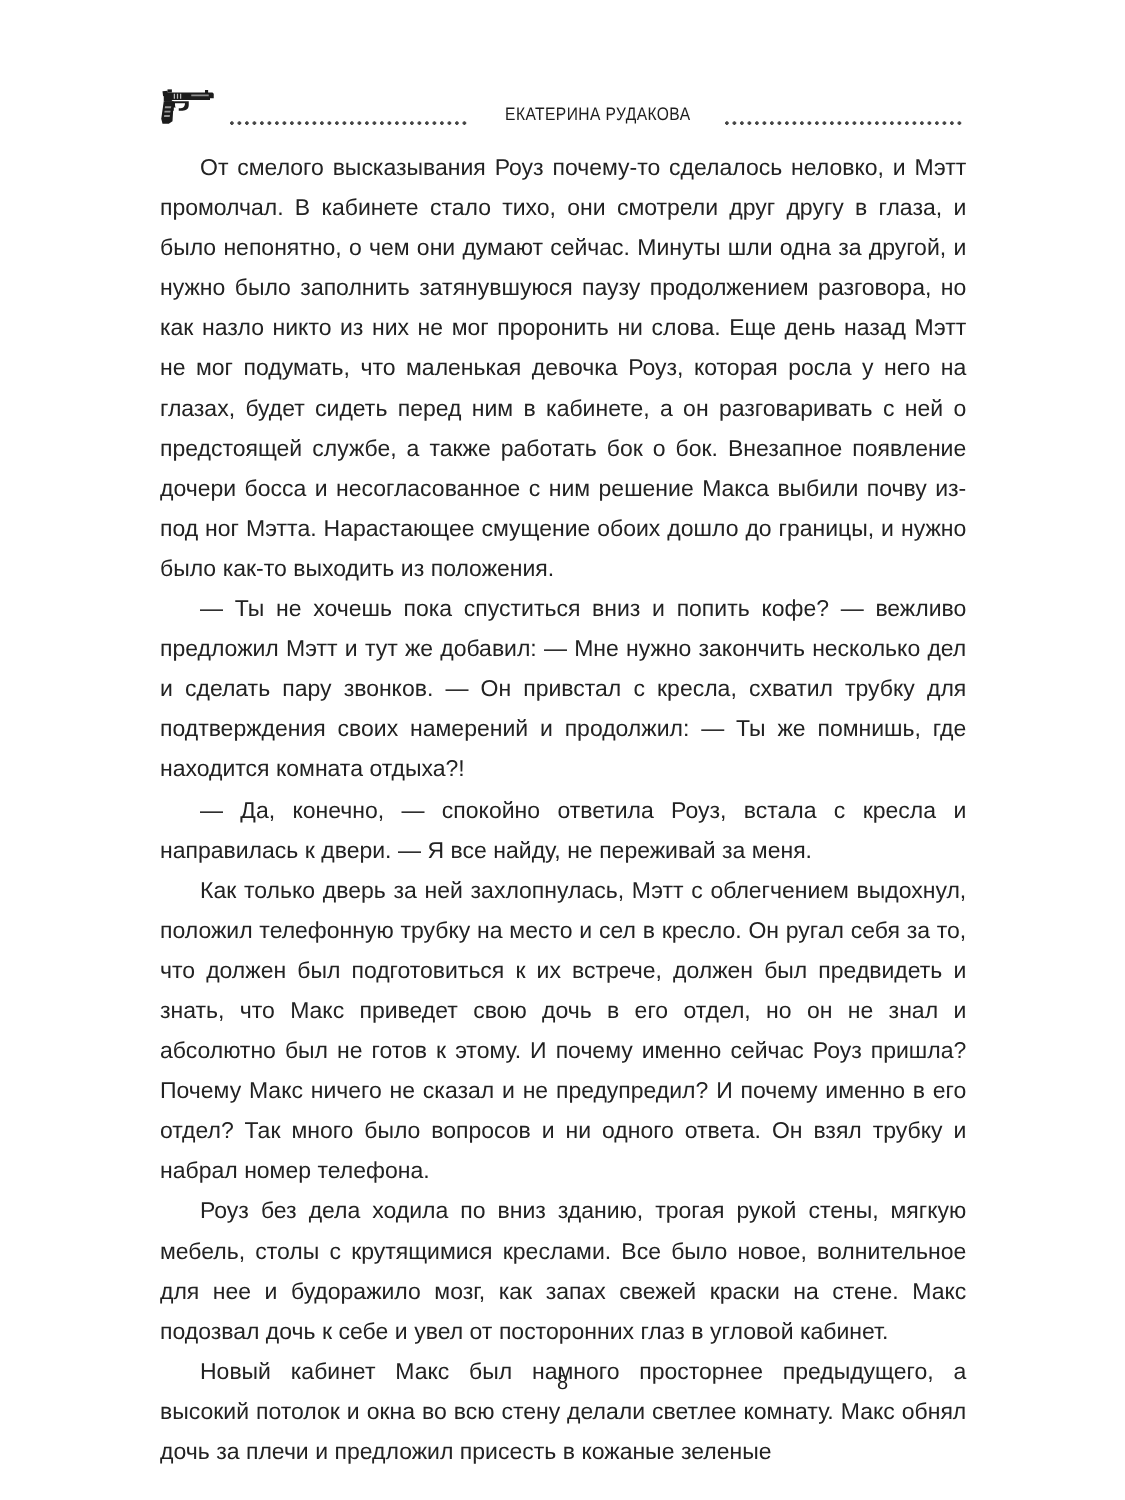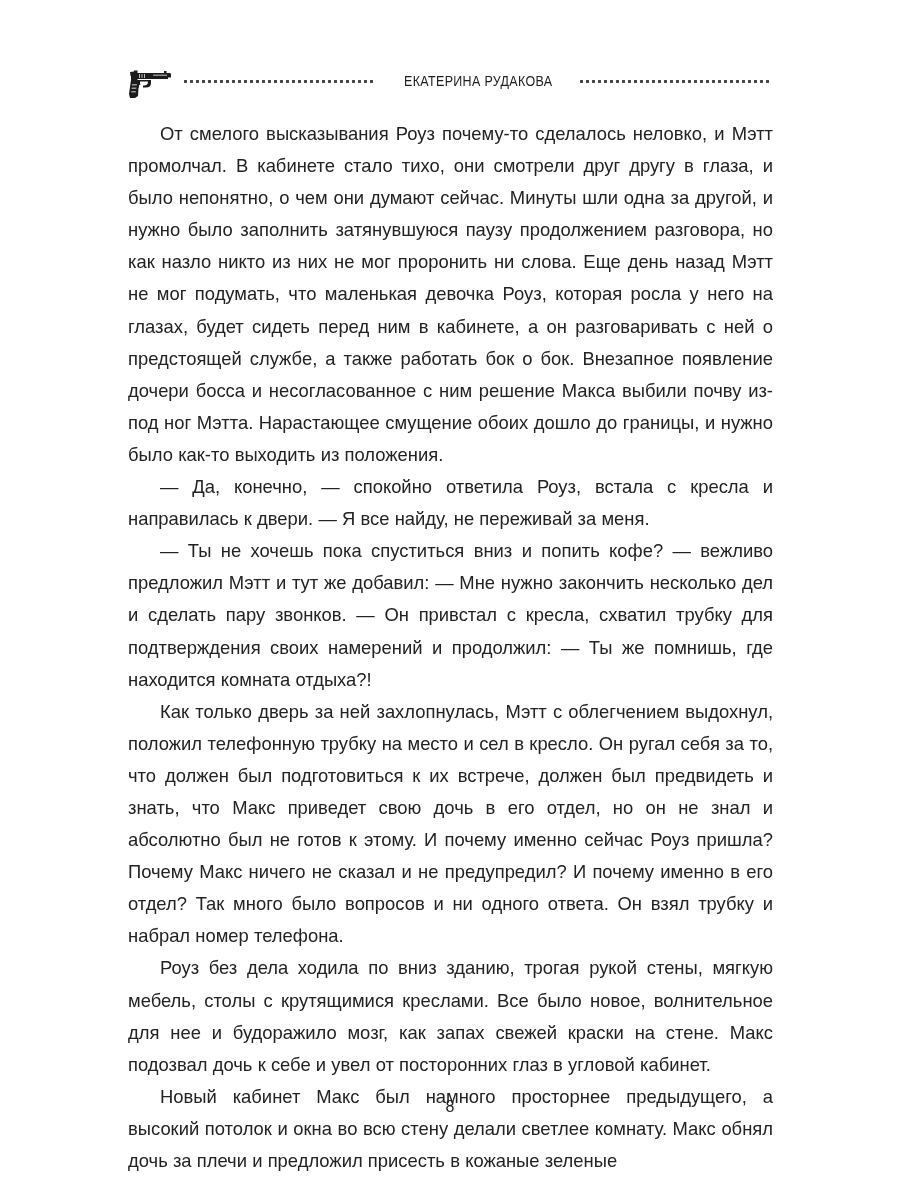--- a/index.html
+++ b/index.html
@@ -26,21 +26,21 @@
   }
 
   
   .running-head {
     position: absolute;
     left: 128px;
     top: 62px;
     width: 644px;
     height: 38px;
     display: flex;
-    align-items: center;
+    align-items: flex-end;
     gap: 0px;
   }
 
   .gun-icon {
     flex: 0 0 auto;
     width: 46px;
     height: 34px;
     display: block;
     margin-right: 10px;
     margin-top: 2px;
@@ -141,22 +141,22 @@
 
     <span class="dot-rule left"></span>
 
     <span class="head-title">ЕКАТЕРИНА РУДАКОВА</span>
 
     <span class="dot-rule right"></span>
   </div>
 
   <div class="body-text">
     <p>От смелого высказывания Роуз почему-то сделалось неловко, и Мэтт промолчал. В кабинете стало тихо, они смотрели друг другу в глаза, и было непонятно, о чем они думают сейчас. Минуты шли одна за другой, и нужно было заполнить затянувшуюся паузу продолжением разговора, но как назло никто из них не мог проронить ни слова. Еще день назад Мэтт не мог подумать, что маленькая девочка Роуз, которая росла у него на глазах, будет сидеть перед ним в кабинете, а он разговаривать с ней о предстоящей службе, а также работать бок о бок. Внезапное появление дочери босса и несогласованное с ним решение Макса выбили почву из-под ног Мэтта. Нарастающее смущение обоих дошло до границы, и нужно было как-то выходить из положения.</p>
+    <p>— Ты не хочешь пока спуститься вниз и попить кофе? — вежливо предложил Мэтт и тут же добавил: — Мне нужно закончить несколько дел и сделать пару звонков. — Он привстал с кресла, схватил трубку для подтверждения своих намерений и продолжил: — Ты же помнишь, где находится комната отдыха?!</p>
     <p>— Да, конечно, — спокойно ответила Роуз, встала с кресла и направилась к двери. — Я все найду, не переживай за меня.</p>
-    <p>— Ты не хочешь пока спуститься вниз и попить кофе? — вежливо предложил Мэтт и тут же добавил: — Мне нужно закончить несколько дел и сделать пару звонков. — Он привстал с кресла, схватил трубку для подтверждения своих намерений и продолжил: — Ты же помнишь, где находится комната отдыха?!</p>
     <p>Как только дверь за ней захлопнулась, Мэтт с облегчением выдохнул, положил телефонную трубку на место и сел в кресло. Он ругал себя за то, что должен был подготовиться к их встрече, должен был предвидеть и знать, что Макс приведет свою дочь в его отдел, но он не знал и абсолютно был не готов к этому. И почему именно сейчас Роуз пришла? Почему Макс ничего не сказал и не предупредил? И почему именно в его отдел? Так много было вопросов и ни одного ответа. Он взял трубку и набрал номер телефона.</p>
     <p>Роуз без дела ходила по вниз зданию, трогая рукой стены, мягкую мебель, столы с крутящимися креслами. Все было новое, волнительное для нее и будоражило мозг, как запах свежей краски на стене. Макс подозвал дочь к себе и увел от посторонних глаз в угловой кабинет.</p>
     <p>Новый кабинет Макс был намного просторнее предыдущего, а высокий потолок и окна во всю стену делали светлее комнату. Макс обнял дочь за плечи и предложил присесть в кожаные зеленые</p>
   </div>
 
   <div class="folio">8</div>
 
 </div>
 
 </body></html>

